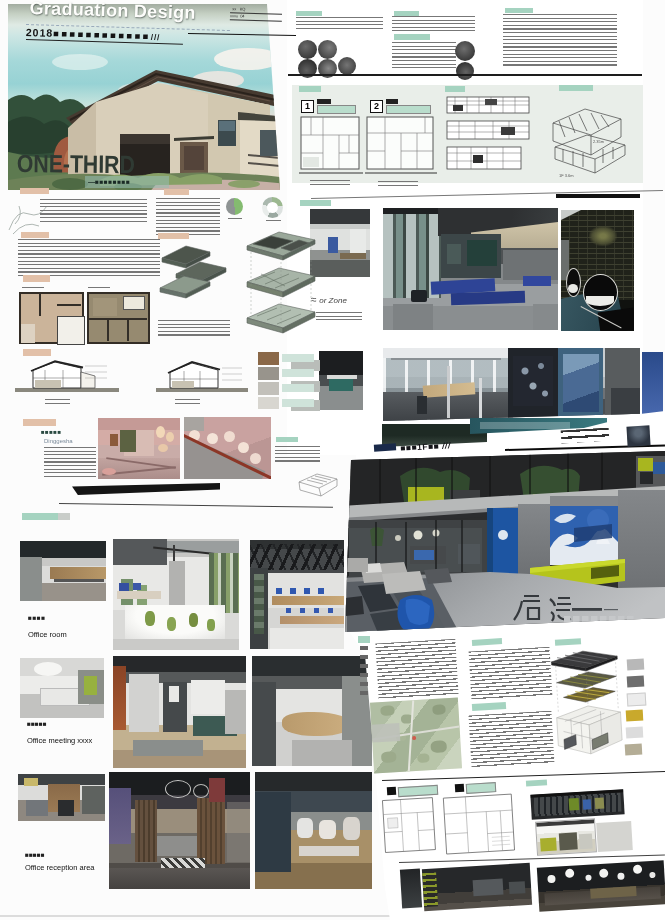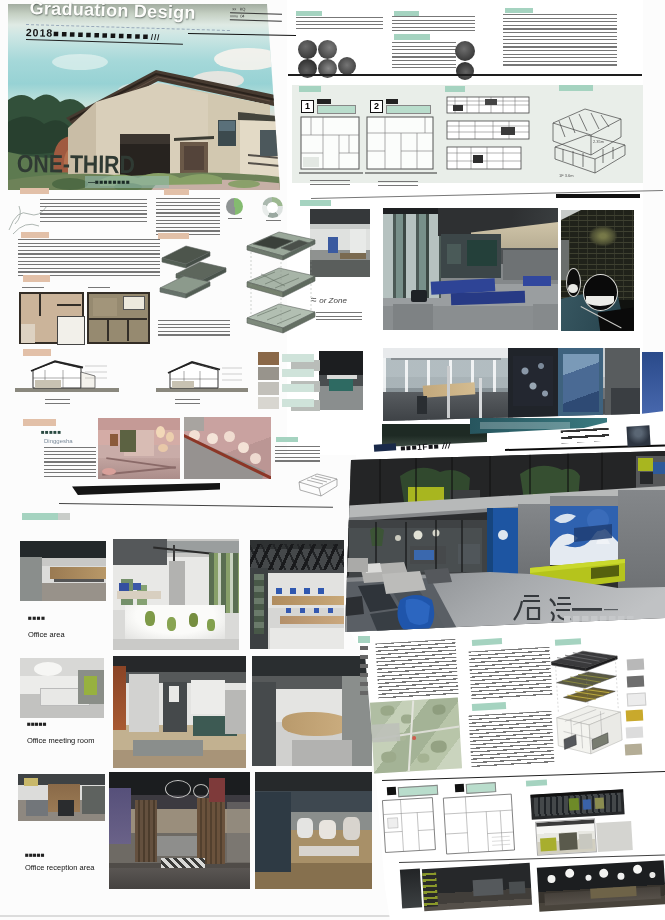--- a/index.html
+++ b/index.html
@@ -439,21 +439,21 @@
 <div class="a" style="left:58px;top:513px;width:12px;height:7px;background:#c9cdc9"></div>
 
 <div class="photo" style="left:20px;top:541px;width:86px;height:60px;background:linear-gradient(180deg,#23282a 0 28%,#c8c8c6 28% 42%,#dcdcda 42% 70%,#98928a 70%)">
 <div class="a" style="left:30px;top:26px;width:56px;height:12px;background:linear-gradient(90deg,#9a7a52,#b89868)"></div>
 <div class="a" style="left:0;top:16px;width:22px;height:44px;background:#8a8e8c"></div>
 <div class="a" style="left:34px;top:38px;width:50px;height:3px;background:#555"></div>
 </div>
 
 <div class="a" style="left:28px;top:614px;width:60px;font-size:6.5px;color:#222;letter-spacing:0.5px;font-weight:bold">■■■■</div>
 
-<div class="a" style="left:28px;top:630px;width:70px;font-size:7.5px;color:#111">Office area</div>
+<div class="a" style="left:28px;top:630px;width:70px;font-size:7.5px;color:#111">Office room</div>
 
 <div class="photo" style="left:113px;top:539px;width:126px;height:111px;background:linear-gradient(180deg,#c6c6c4 0 16%,#e8e8e6 16% 64%,#dadad8 64%)">
 <div class="a" style="left:0;top:0;width:54px;height:26px;background:#55585a"></div>
 <div class="a" style="left:54px;top:2px;width:72px;height:12px;background:#9a9e9e"></div>
 <div class="a" style="left:40px;top:12px;width:86px;height:2px;background:#2a2a2a;transform:rotate(6deg)"></div>
 <div class="a" style="left:60px;top:6px;width:2px;height:30px;background:#3a3a3a"></div>
 <div class="a" style="left:56px;top:22px;width:16px;height:50px;background:#b2b2b0"></div>
 <div class="a" style="left:96px;top:14px;width:30px;height:60px;background:repeating-linear-gradient(90deg,#5a6e52 0 5px,#88a06a 5px 9px,#c8d2c0 9px 12px)"></div>
 <div class="a" style="left:8px;top:40px;width:12px;height:26px;background:#74906a"></div>
 <div class="a" style="left:24px;top:46px;width:10px;height:20px;background:#86a273"></div>
@@ -487,21 +487,21 @@
 
 <div class="photo" style="left:20px;top:658px;width:84px;height:60px;background:linear-gradient(180deg,#d8d8d6 0 30%,#ececea 30% 60%,#c2c2c0 60%)">
 <div class="a" style="left:14px;top:4px;width:28px;height:14px;background:#f6f6f4;border-radius:50%"></div>
 <div class="a" style="left:20px;top:30px;width:48px;height:16px;background:#e8e8e6;border:1px solid #bbb"></div>
 <div class="a" style="left:58px;top:12px;width:26px;height:34px;background:#8a8e88"></div>
 <div class="a" style="left:64px;top:18px;width:13px;height:19px;background:#97b13f"></div>
 </div>
 
 <div class="a" style="left:27px;top:720px;width:60px;font-size:6.5px;color:#222;font-weight:bold">■■■■■</div>
 
-<div class="a" style="left:27px;top:736px;width:90px;font-size:7.5px;color:#111">Office meeting room</div>
+<div class="a" style="left:27px;top:736px;width:90px;font-size:7.5px;color:#111">Office meeting xxxx</div>
 
 <div class="photo" style="left:113px;top:656px;width:133px;height:112px;background:linear-gradient(180deg,#26282a 0 14%,#56595a 14% 24%,#e4e4e2 24% 62%,#c2b190 62% 84%,#a89478 84%)">
 <div class="a" style="left:0;top:10px;width:13px;height:64px;background:linear-gradient(180deg,#8a4426,#a85a32)"></div>
 <div class="a" style="left:16px;top:18px;width:30px;height:58px;background:#d2d2d0"></div>
 <div class="a" style="left:50px;top:26px;width:24px;height:50px;background:#45494b"></div>
 <div class="a" style="left:56px;top:30px;width:10px;height:16px;background:#e8e8e6"></div>
 <div class="a" style="left:78px;top:24px;width:34px;height:34px;background:#eceCEa"></div>
 <div class="a" style="left:80px;top:60px;width:44px;height:20px;background:#3d5a53"></div>
 <div class="a" style="left:112px;top:34px;width:21px;height:44px;background:#b8b8b6"></div>
 <div class="a" style="left:20px;top:84px;width:70px;height:16px;background:#8a8e8c"></div>

